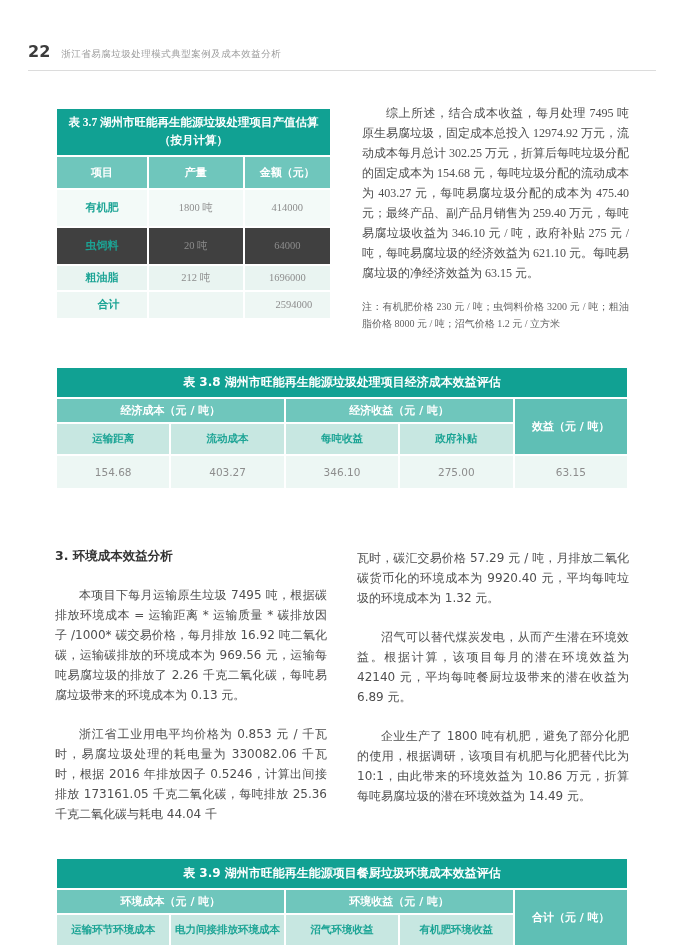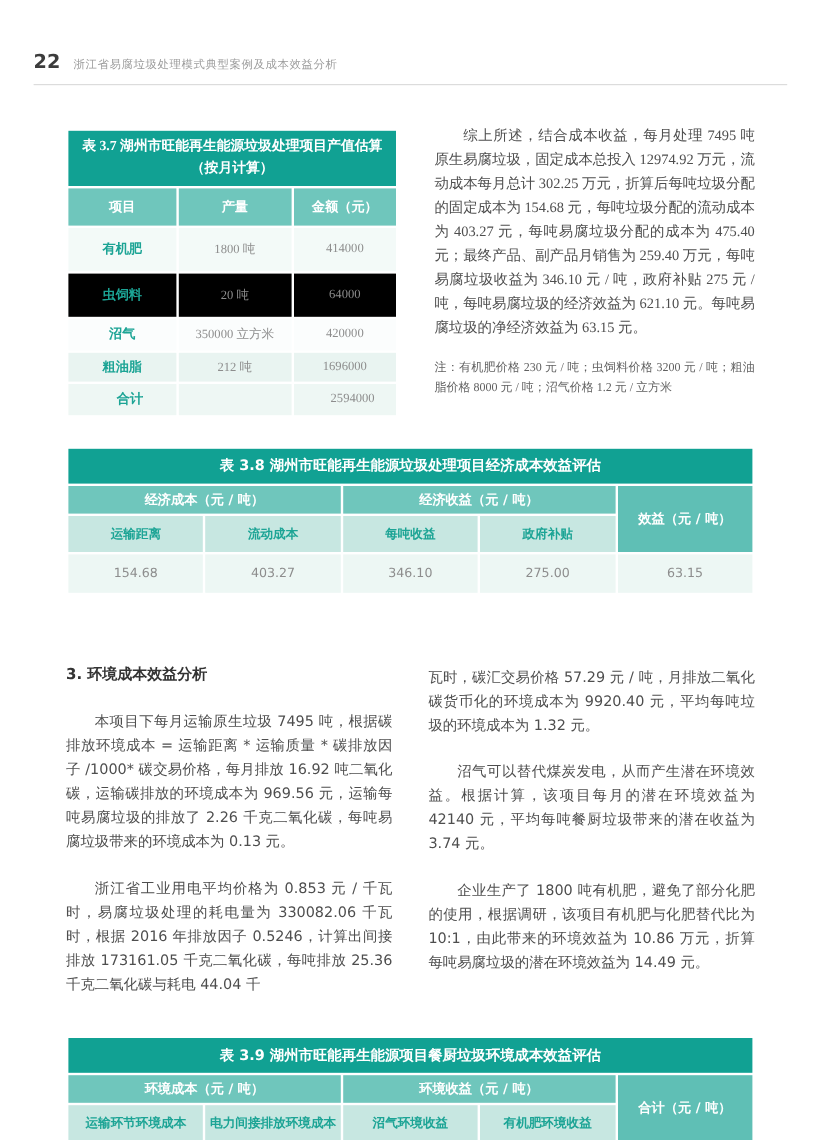--- a/index.html
+++ b/index.html
@@ -29,21 +29,21 @@
   .row1{display:flex;gap:30px;align-items:flex-start;font-family:Liberation Serif, serif;}
   .t37-wrap{width:277px;flex:none;}
   table{border-collapse:separate;border-spacing:2px;}
   table.t37{width:277px;}
   .t37 th,.t37 td{text-align:center;vertical-align:middle;}
   .t37 .title th{background:var(--teal-dark);color:#fff;font-size:11.5px;font-weight:700;padding:5px 4px;line-height:1.55;}
   .t37 .cols th{background:var(--teal-mid);color:#fff;font-size:11px;font-weight:700;height:31px;padding:0 2px;}
   .t37 td{font-size:10.5px;color:var(--num-gray);padding:0 2px;}
   .t37 td.item{color:var(--teal-text);font-weight:700;font-size:11px;}
   .t37 tr.r1 td{background:#f3faf8;height:36px;}
-  .t37 tr.r2 td{background:#000000;height:36px;}
+  .t37 tr.r2 td{background:#404040;height:36px;}
   .t37 tr.r3 td{background:#fbfdfd;height:26px;}
   .t37 tr.r4 td{background:#e9f4f1;height:24px;}
   .t37 tr.r5 td{background:#eef7f4;height:26px;padding-left:15px;}
 
   .right-col{flex:1;margin-top:-4px;}
   .body-p{font-size:12px;line-height:20px;color:var(--body-gray);text-align:justify;text-indent:2em;margin:0;}
   .note{font-size:10px;line-height:16.5px;color:#616161;margin-top:16px;text-align:justify;}
 
   
   table.big{width:100%;margin-top:24px;table-layout:fixed;}
@@ -102,25 +102,20 @@
           <tr class="r1">
             <td class="item">有机肥</td>
             <td>1800 吨</td>
             <td>414000</td>
           </tr>
           <tr class="r2">
             <td class="item">虫饲料</td>
             <td>20 吨</td>
             <td>64000</td>
           </tr>
-          <tr class="r3">
-            <td class="item">沼气</td>
-            <td>350000 立方米</td>
-            <td>420000</td>
-          </tr>
           <tr class="r4">
             <td class="item">粗油脂</td>
             <td>212 吨</td>
             <td>1696000</td>
           </tr>
           <tr class="r5">
             <td class="item">合计</td>
             <td></td>
             <td>2594000</td>
           </tr>
@@ -169,21 +164,21 @@
       </table>
 
     <section class="env">
       <div class="col">
         <h3>3. 环境成本效益分析</h3>
         <p class="body-p">本项目下每月运输原生垃圾 7495 吨，根据碳排放环境成本 = 运输距离 * 运输质量 * 碳排放因子 /1000* 碳交易价格，每月排放 16.92 吨二氧化碳，运输碳排放的环境成本为 969.56 元，运输每吨易腐垃圾的排放了 2.26 千克二氧化碳，每吨易腐垃圾带来的环境成本为 0.13 元。</p>
         <p class="body-p">浙江省工业用电平均价格为 0.853 元 / 千瓦时，易腐垃圾处理的耗电量为 330082.06 千瓦时，根据 2016 年排放因子 0.5246，计算出间接排放 173161.05 千克二氧化碳，每吨排放 25.36 千克二氧化碳与耗电 44.04 千</p>
       </div>
       <div class="col">
         <p class="body-p cont">瓦时，碳汇交易价格 57.29 元 / 吨，月排放二氧化碳货币化的环境成本为 9920.40 元，平均每吨垃圾的环境成本为 1.32 元。</p>
-        <p class="body-p">沼气可以替代煤炭发电，从而产生潜在环境效益。根据计算，该项目每月的潜在环境效益为 42140 元，平均每吨餐厨垃圾带来的潜在收益为 3.74 元。</p>
+        <p class="body-p">沼气可以替代煤炭发电，从而产生潜在环境效益。根据计算，该项目每月的潜在环境效益为 42140 元，平均每吨餐厨垃圾带来的潜在收益为 6.89 元。</p>
         <p class="body-p">企业生产了 1800 吨有机肥，避免了部分化肥的使用，根据调研，该项目有机肥与化肥替代比为 10:1，由此带来的环境效益为 10.86 万元，折算每吨易腐垃圾的潜在环境效益为 14.49 元。</p>
       </div>
     </section>
 
     <table class="big t39">
       <colgroup>
           <col>
           <col>
           <col>
           <col>

